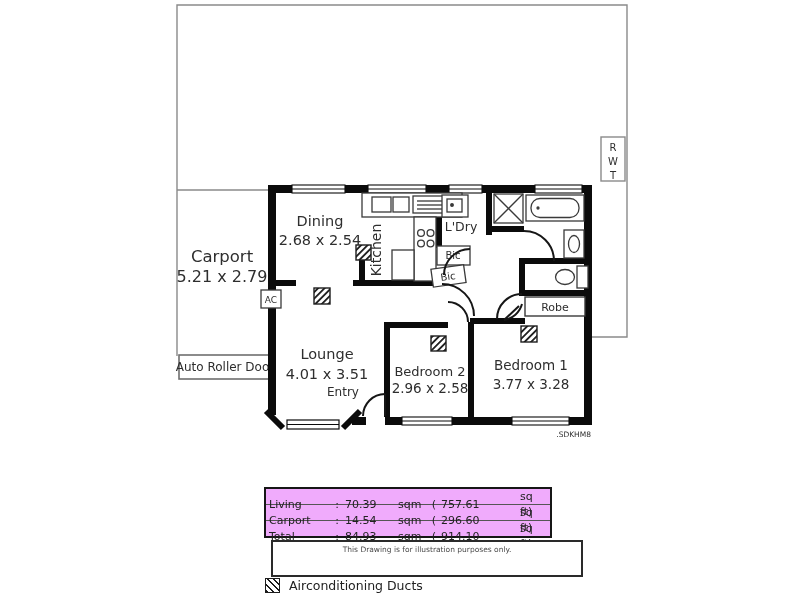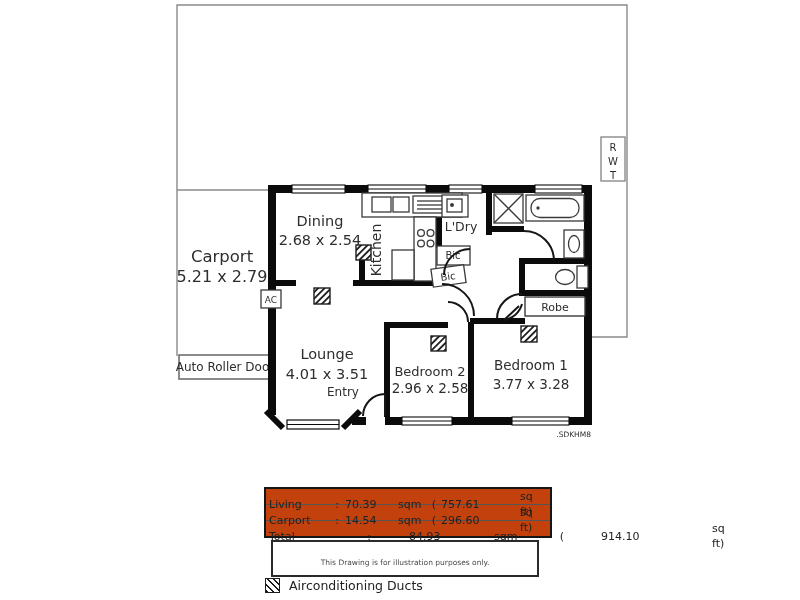--- a/index.html
+++ b/index.html
@@ -1,30 +1,30 @@
 <!DOCTYPE html>
 <html><head>
 <meta charset="utf-8">
 <style>
   html,body{margin:0;padding:0;background:#fff;}
   .stage{position:relative;width:800px;height:600px;background:#fff;overflow:hidden;
          font-family:"DejaVu Sans",sans-serif;}
   svg text{fill:#2e2e2e;}
-  .area-table{position:absolute;left:264px;top:487px;width:288px;background:#c2410c;
+  .area-table{position:absolute;left:264px;top:487px;width:288px;background:#f0abfc;
               border:2px solid #161616;box-sizing:border-box;color:#222;}
   .area-row{display:grid;grid-template-columns:60px 16px 48px 34px 14px 74px auto;
             align-items:center;height:15px;font-size:11px;line-height:15px;
             border-bottom:1px solid #555;padding:0 3px;}
-  .area-row:last-child{border-bottom:none;gap:32px;}
+  .area-row:last-child{border-bottom:none;}
   .num{text-align:left;}
   .unit{padding-left:5px;}
   .paren{text-align:center;}
-  .disclaimer{position:absolute;left:271px;top:540px;width:268px;height:37px;
+  .disclaimer{position:absolute;left:271px;top:540px;width:312px;height:37px;
               border:2px solid #2a2a2a;box-sizing:border-box;text-align:center;
-              font-size:7.5px;line-height:10.5px;color:#4a4a4a;padding-top:16px;background:#fff;}
+              font-size:7.5px;line-height:10.5px;color:#4a4a4a;padding-top:3px;background:#fff;}
   .legend{position:absolute;left:265px;top:578px;display:flex;align-items:flex-end;}
   .hatch-sq{width:13px;height:13px;border:1.6px solid #1d1d1d;
             background:repeating-linear-gradient(45deg,#1d1d1d 0 1.6px,#ffffff 1.6px 4.6px);}
   .legend-label{margin-left:9px;font-size:12.5px;color:#222;}
 </style>
 </head>
 <body>
 
 <div class="stage">
 <svg width="800" height="600" viewBox="0 0 800 600">

